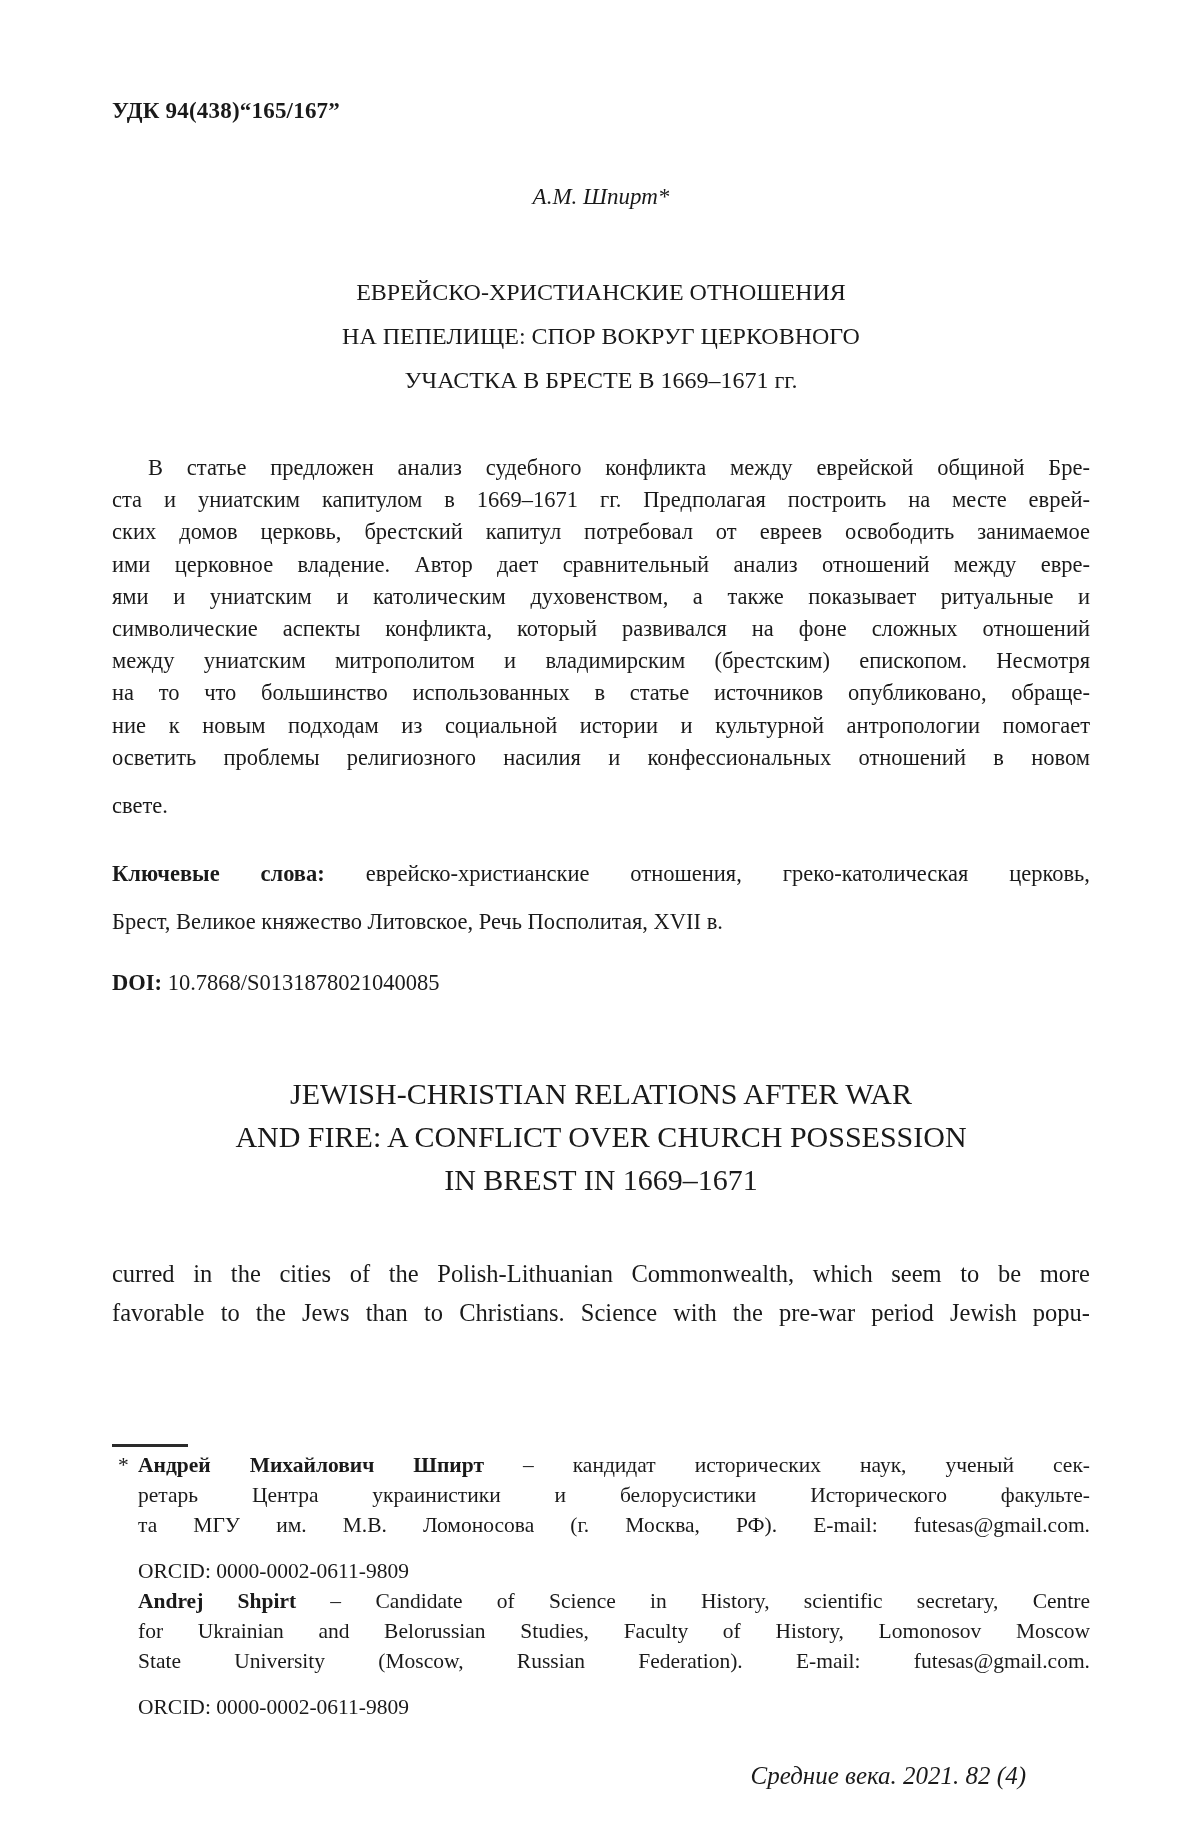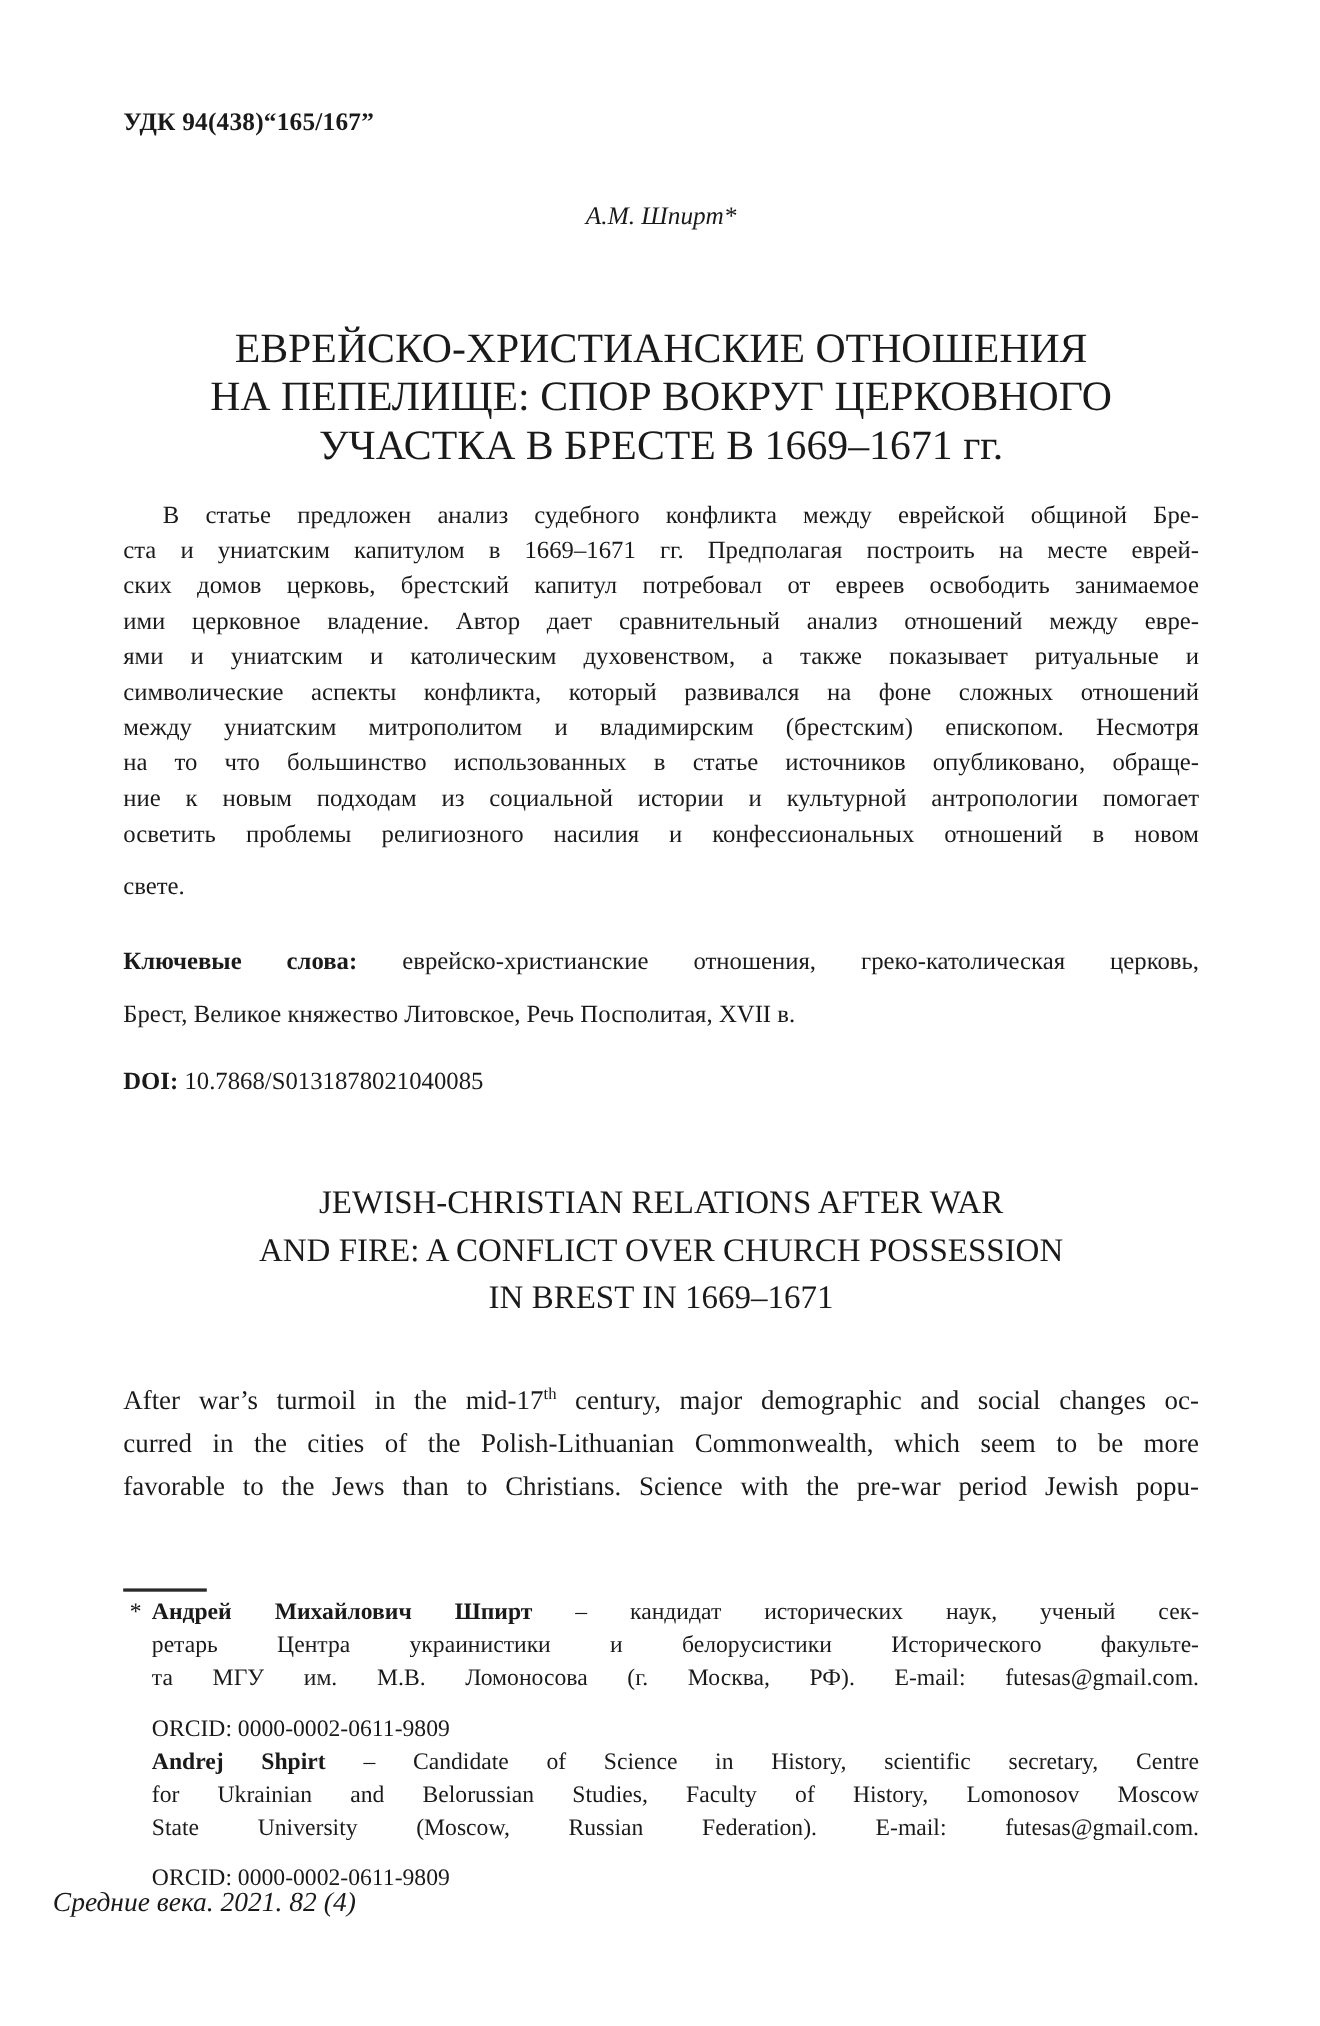--- a/index.html
+++ b/index.html
@@ -19,21 +19,21 @@
   .udc {
     left: 112px; top: 98px; width: 978px;
     font-size: 23px; font-weight: bold; letter-spacing: 0.2px;
   }
   .author {
     left: 112px; top: 184px; width: 978px;
     text-align: center; font-style: italic; font-size: 23px;
   }
   .title-ru {
     left: 112px; top: 270px; width: 978px;
-    text-align: center; font-size: 38px; line-height: 44px; margin-top: 25px;
+    text-align: center; font-size: 24px; line-height: 44px;
   }
   .abstract-ru {
     left: 112px; top: 452px; width: 978px;
     font-size: 22.5px; line-height: 32.2px;
   }
   .keywords {
     left: 112px; top: 858px; width: 978px;
     font-size: 22.5px; line-height: 31.5px;
   }
   .doi {
@@ -52,22 +52,22 @@
     left: 112px; top: 1444px; width: 76px; height: 3px;
     background: #2a2a2a;
   }
   .footnote {
     left: 112px; top: 1450px; width: 952px;
     padding-left: 26px;
     font-size: 21.5px; line-height: 30px;
   }
   .footnote .marker { position: absolute; left: 6px; top: 0; }
   .imprint {
-    left: 48px; top: 1716px; width: 978px;
-    text-align: left; font-style: italic; font-size: 25px;
+    left: 48px; top: 1762px; width: 978px;
+    text-align: right; font-style: italic; font-size: 25px;
   }
 
   .just { text-align: justify; text-align-last: justify; text-justify: inter-word; }
   .left { text-align: right; text-align-last: left; margin-top: 16px; }
   .indent { text-indent: 36px; }
   .b { font-weight: bold; }
   sup.s { font-size: 0.62em; vertical-align: super; line-height: 0; }
 </style>
 </head>
 <body>
@@ -105,21 +105,20 @@
 
   <div class="abs doi"><span class="b">DOI:</span><span> 10.7868/S0131878021040085</span></div>
 
   <div class="abs title-en">
     <div>JEWISH-CHRISTIAN RELATIONS AFTER WAR</div>
     <div>AND FIRE: A CONFLICT OVER CHURCH POSSESSION</div>
     <div>IN BREST IN 1669–1671</div>
   </div>
 
   <div class="abs abstract-en">
-    <div class="just"><span>After war’s turmoil in the mid-17</span><sup class="s">th</sup><span> century, major demographic and social changes oc-</span></div>
     <div class="just">curred in the cities of the Polish-Lithuanian Commonwealth, which seem to be more</div>
     <div class="just">favorable to the Jews than to Christians. Science with the pre-war period Jewish popu-</div>
   </div>
 
   <div class="abs footnote-rule"></div>
 
   <div class="abs footnote">
     <span class="marker">*</span>
     <div class="just"><span class="b">Андрей Михайлович Шпирт</span><span> – кандидат исторических наук, ученый сек-</span></div>
     <div class="just">ретарь Центра украинистики и белорусистики Исторического факульте-</div>

